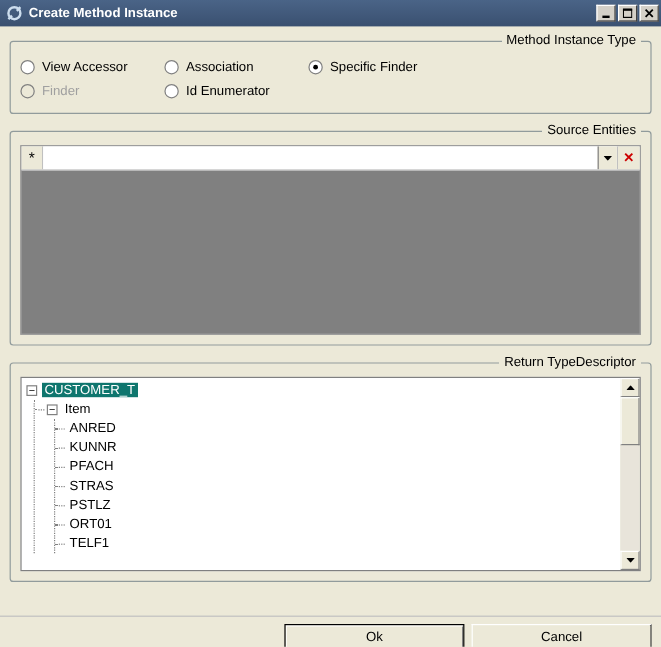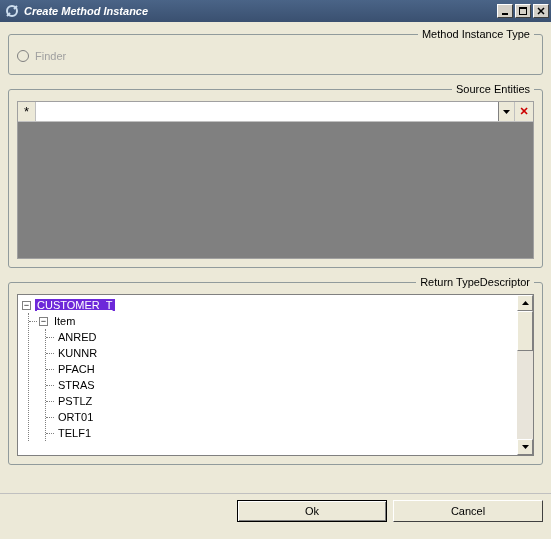--- a/index.html
+++ b/index.html
@@ -1,18 +1,18 @@
 <!DOCTYPE html>
 <html><head>
 <meta charset="utf-8">
 <style>
 * { box-sizing: border-box; font-family: Tahoma, Arial, sans-serif; font-size: 11px; }
 body { margin: 0; background: #ece9d8; width: 551px; height: 539px; overflow: hidden; }
 
-.titlebar { background: linear-gradient(#4a6487, #3a5070); height: 22px; display: flex; align-items: center; padding: 0 2px 0 4px; color: #fff; font-style: italic; }
+.titlebar { background: linear-gradient(#4a6487, #3a5070); height: 22px; display: flex; align-items: center; padding: 0 2px 0 4px; color: #fff; }
 .titlebar .icon { width: 16px; height: 16px; margin-right: 4px; display: flex; align-items: center; justify-content: center; }
 .titlebar .title { flex: 1; font-weight: bold; }
 .titlebar .winbtns { display: flex; gap: 0; }
 .winbtn { width: 16px; height: 14px; background: #d4d0c8; border: 1px solid #fff; border-right-color: #404040; border-bottom-color: #404040; display: flex; align-items: center; justify-content: center; margin-left: 2px; cursor: default; }
 .winbtn svg { display: block; }
 
 .content { padding: 6px 8px 8px 8px; text-align: right; }
 
 fieldset { border: 1px solid #919b9c; border-radius: 3px; margin: 0 0 8px 0; padding: 6px 8px 8px 8px; }
 legend { padding: 0 4px; color: #000; }
@@ -36,21 +36,21 @@
 .tree-box { background: #fff; border: 1px solid #808080; height: 162px; position: relative; display: flex; }
 .tree-scroll { flex: 1; overflow: hidden; padding: 2px 4px; }
 .vscroll { width: 16px; background: #ece9d8; display: flex; flex-direction: column; }
 .vscroll .btn { height: 16px; background: #ece9d8; border: 1px solid #fff; border-right-color: #808080; border-bottom-color: #808080; display: flex; align-items: center; justify-content: center; }
 .vscroll .track { flex: 1; background: #e8e4da; }
 .vscroll .thumb { height: 40px; background: #ece9d8; border: 1px solid #fff; border-right-color: #808080; border-bottom-color: #808080; }
 
 .node { display: flex; align-items: center; height: 16px; }
 .expander { width: 9px; height: 9px; border: 1px solid #808080; display: flex; align-items: center; justify-content: center; font-size: 9px; line-height: 1; margin-right: 4px; background: #fff; cursor: default; }
 .node-label { padding: 0 2px; }
-.node-label.sel { background: #6d28d9; color: #fff; text-decoration: underline; }
+.node-label.sel { background: #0f766e; color: #fff; }
 .children { margin-left: 6px; border-left: 1px dotted #808080; padding-left: 10px; }
 .leaf { position: relative; height: 16px; display: flex; align-items: center; }
 .leaf::before { content: ""; position: absolute; left: -10px; top: 8px; width: 8px; border-top: 1px dotted #808080; }
 
 .btnbar { display: flex; justify-content: flex-end; gap: 6px; padding: 6px 8px; border-top: 1px solid #c0c0c0; }
 .dlgbtn { width: 150px; height: 22px; background: #ece9d8; border: 1px solid #404040; border-top-color: #fff; border-left-color: #fff; display: flex; align-items: center; justify-content: center; cursor: default; }
 .dlgbtn.primary { border: 1px solid #000; box-shadow: inset 1px 1px 0 #fff, inset -1px -1px 0 #808080; }
 </style>
 </head>
 <body>
@@ -81,23 +81,41 @@
         </svg>
       </div>
   </div>
 </div>
 
 <div class="content">
 
   <fieldset>
     <legend>Method Instance Type</legend>
     <div class="radio-row">
+      <div class="cell">
+          <span class="radio"></span>
+          <label>View Accessor</label>
+        </div>
+      <div class="cell">
+          <span class="radio"></span>
+          <label>Association</label>
+        </div>
+      <div class="cell sel">
+          <span class="radio checked"></span>
+          <label>Specific Finder</label>
+        </div>
+    </div>
+    <div class="radio-row">
       <div class="cell dis">
           <span class="radio dis"></span>
           <label>Finder</label>
+        </div>
+      <div class="cell">
+          <span class="radio"></span>
+          <label>Id Enumerator</label>
         </div>
     </div>
   </fieldset>
 
   <fieldset>
     <legend>Source Entities</legend>
     <div class="source-box">
       <div class="source-row">
         <div class="star-cell">*</div>
         <div class="combo">

